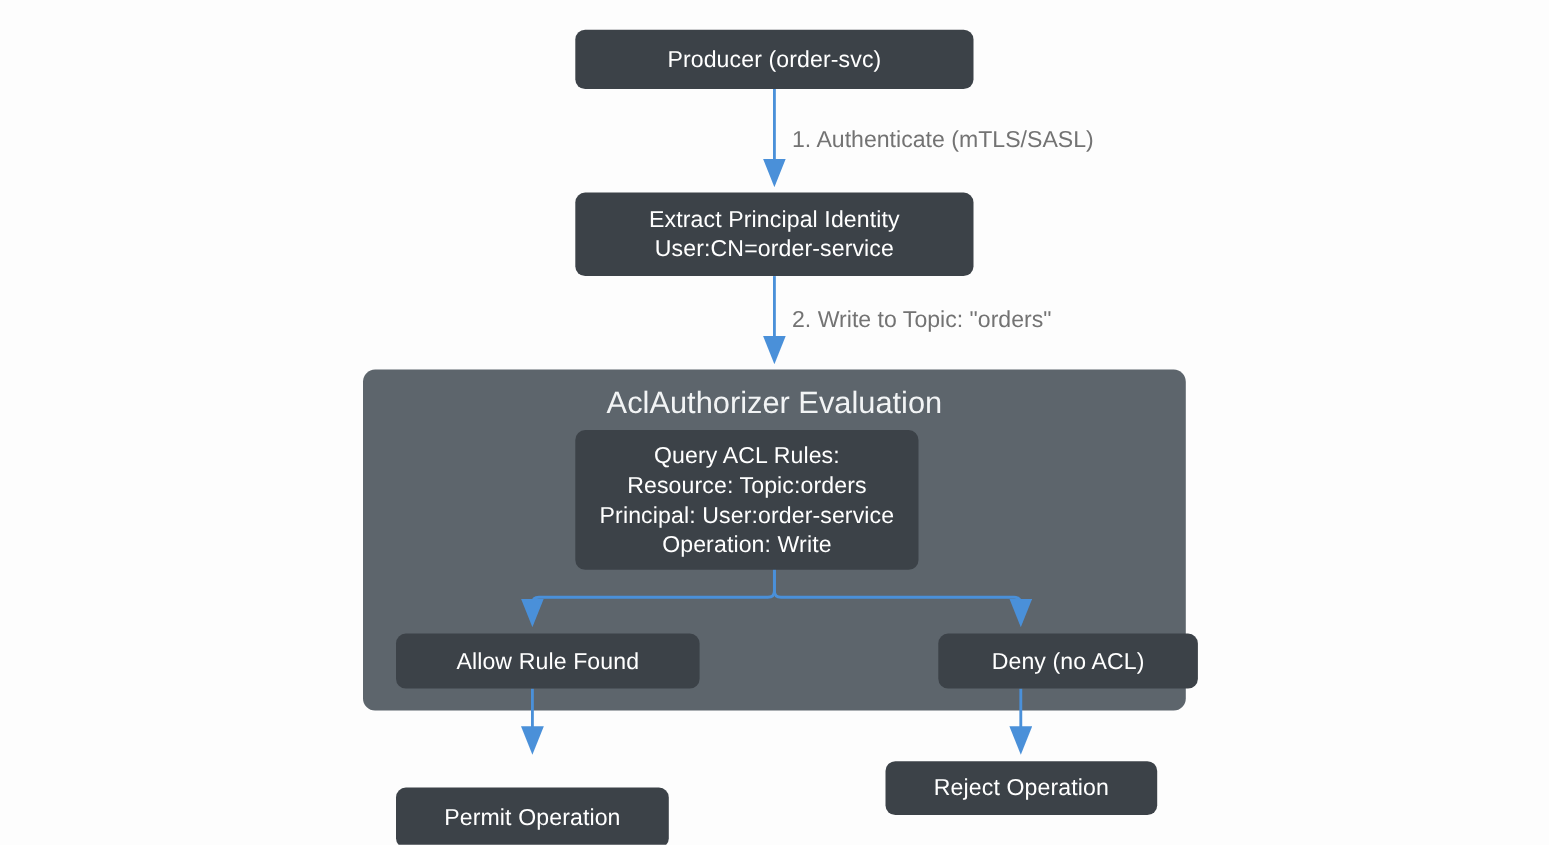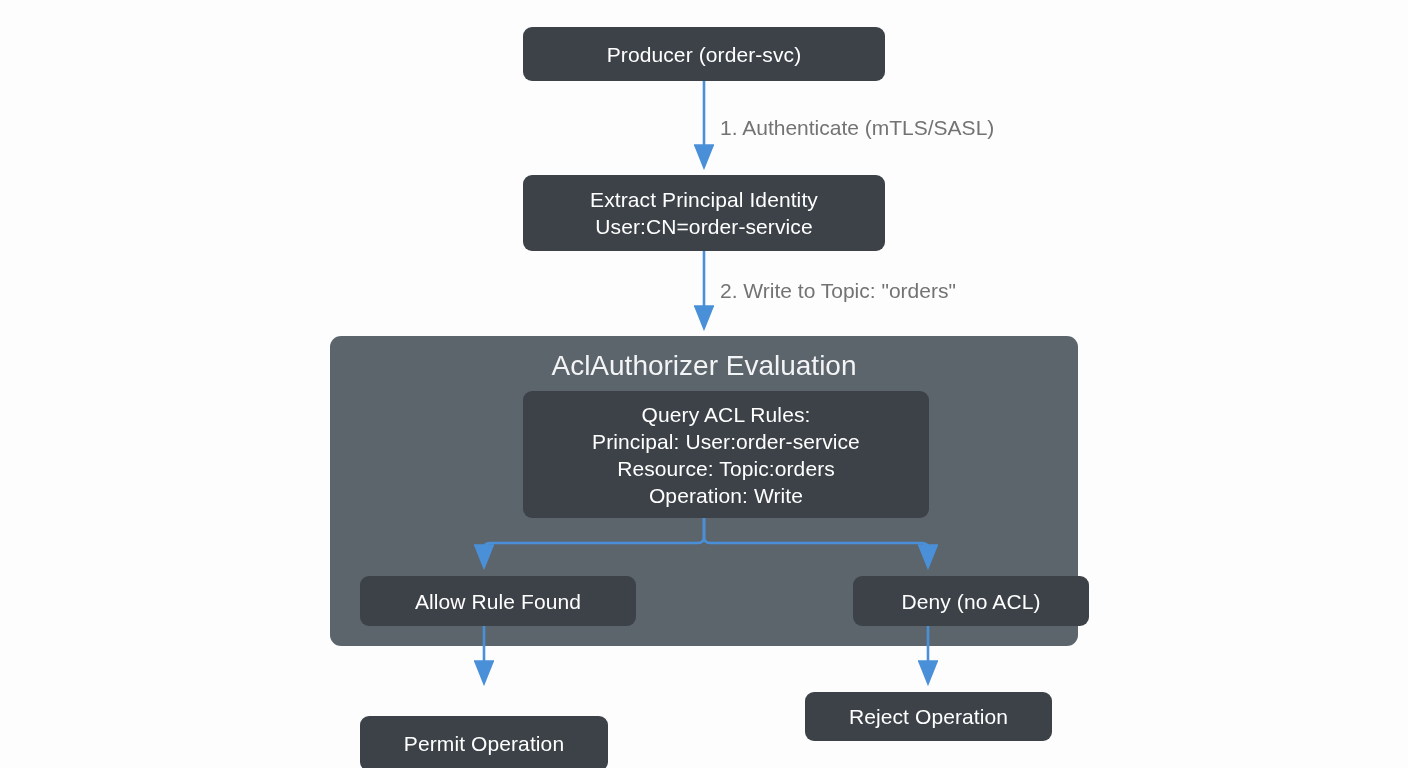--- a/index.html
+++ b/index.html
@@ -102,24 +102,24 @@
 
   <div class="node" style="left:523px; top:27px; width:362px; height:54px;">
     <span>Producer (order-svc)</span>
   </div>
 
   <div class="node" style="left:523px; top:175px; width:362px; height:76px;">
     <span>Extract Principal Identity</span>
     <span class="line2">User:CN=order-service</span>
   </div>
 
-  <div class="node" style="left:523px; top:391px; width:406px; height:127px;">
+  <div class="node" style="left:523px; top:391px; width:312px; height:127px;">
     <span>Query ACL Rules:</span>
+    <span class="line2">Resource: Topic:orders</span>
     <span class="line2">Principal: User:order-service</span>
-    <span class="line2">Resource: Topic:orders</span>
     <span class="line2">Operation: Write</span>
   </div>
 
   <div class="node" style="left:360px; top:576px; width:276px; height:50px;">
     <span>Allow Rule Found</span>
   </div>
 
   <div class="node" style="left:853px; top:576px; width:236px; height:50px;">
     <span>Deny (no ACL)</span>
   </div>

